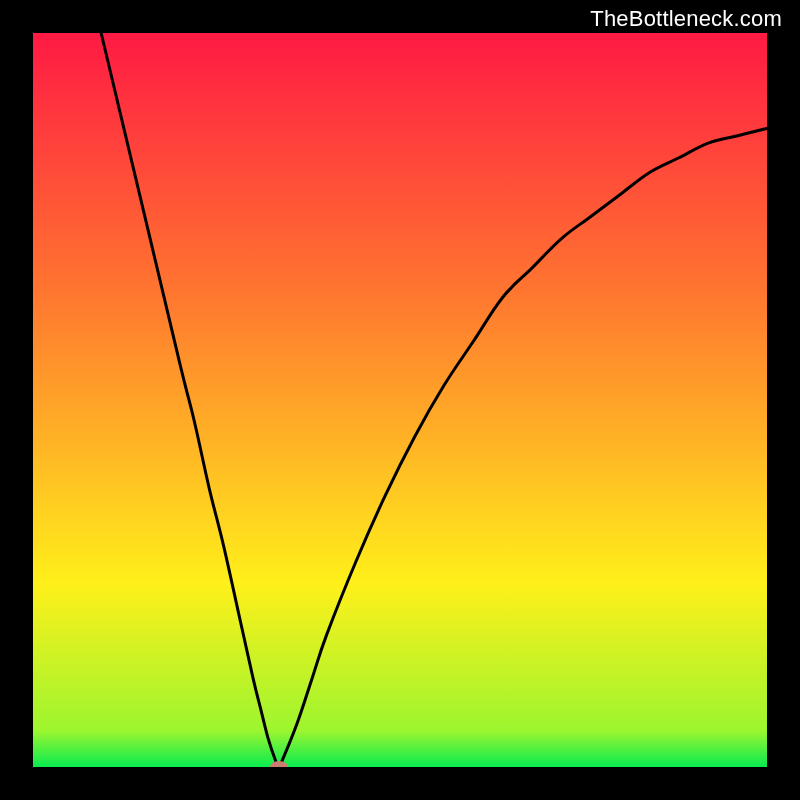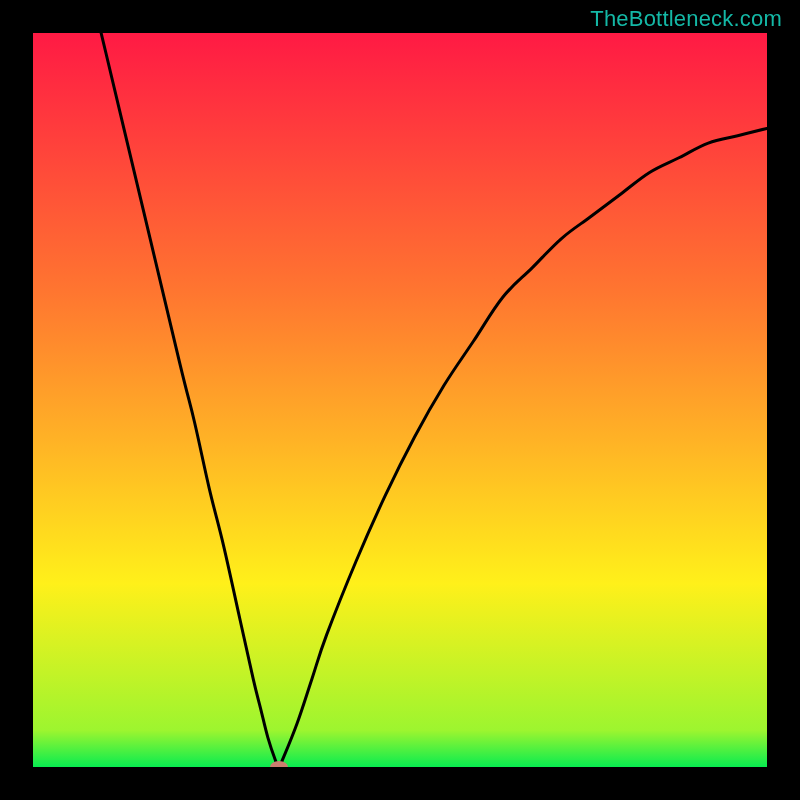--- a/index.html
+++ b/index.html
@@ -30,21 +30,21 @@
     inset: 0;
   }
   .curve-svg {
     position: absolute;
     inset: 0;
   }
   .watermark {
     position: absolute;
     top: 6px;
     right: 18px;
-    color: #14b8a6;
+    color: #ffffff;
     font-size: 22px;
     letter-spacing: 0.2px;
     font-weight: 400;
     user-select: none;
   }
   .min-marker {
     position: absolute;
     border-radius: 50% / 50%;
     background: #cb7e6f;
   }

